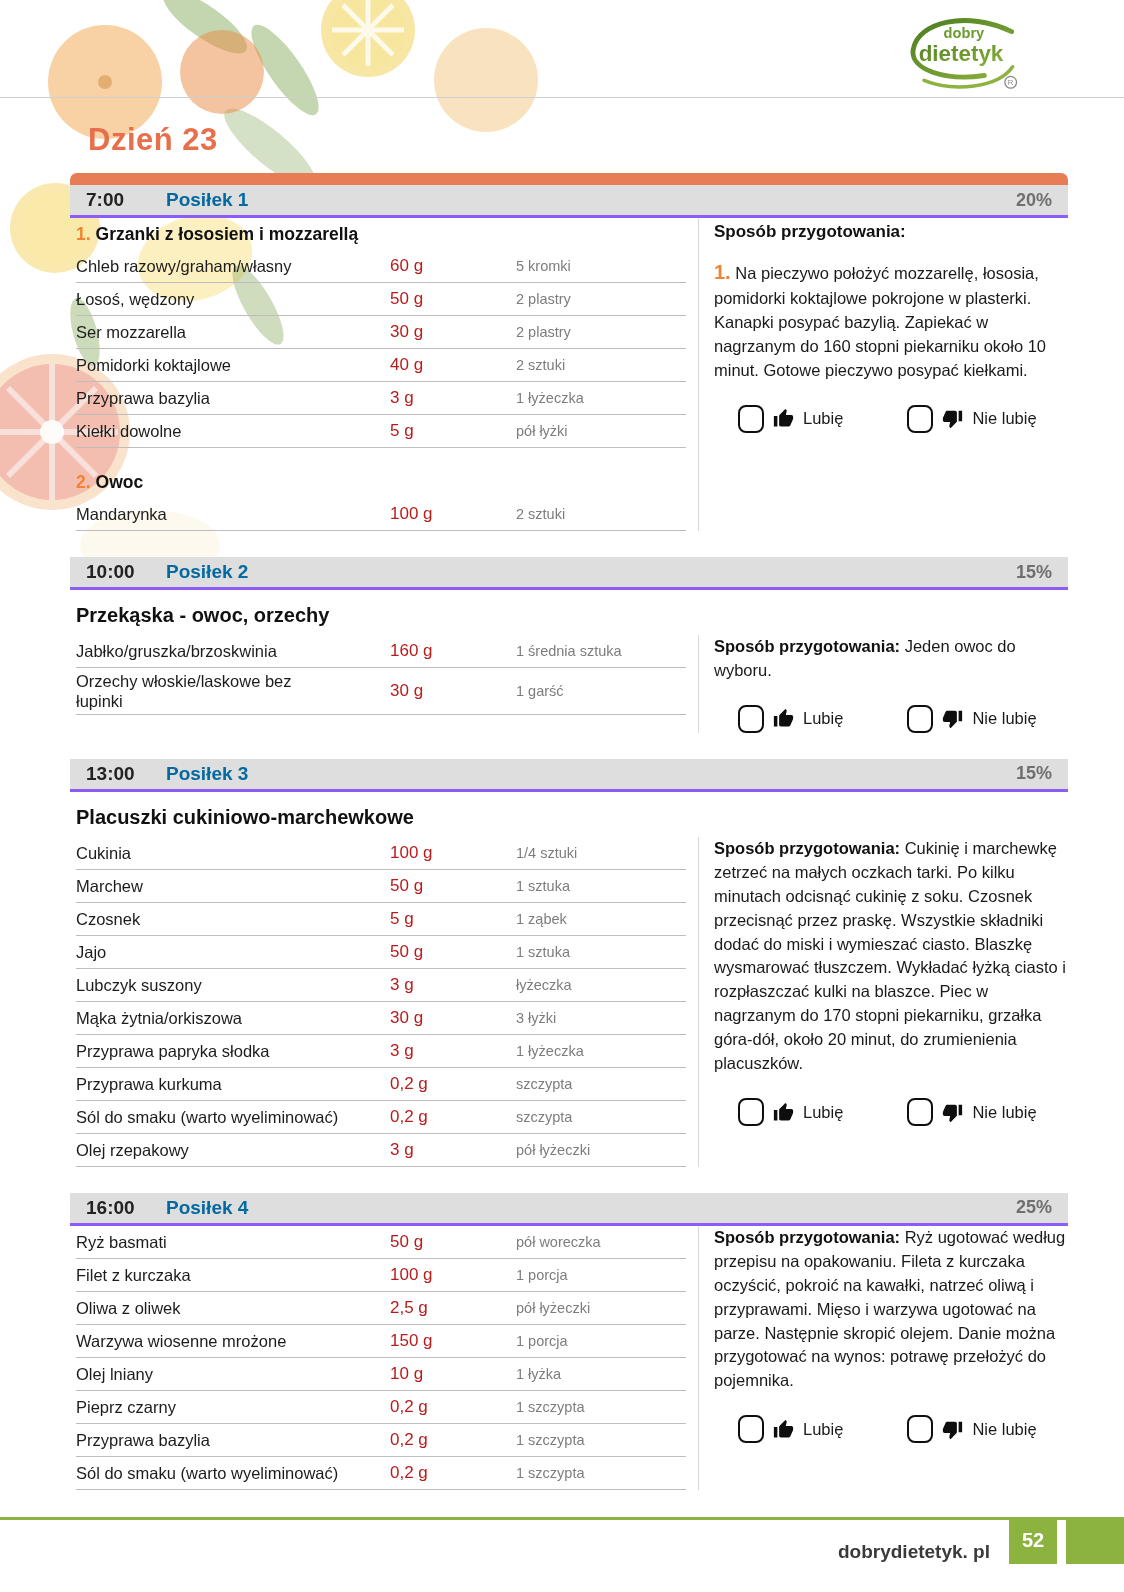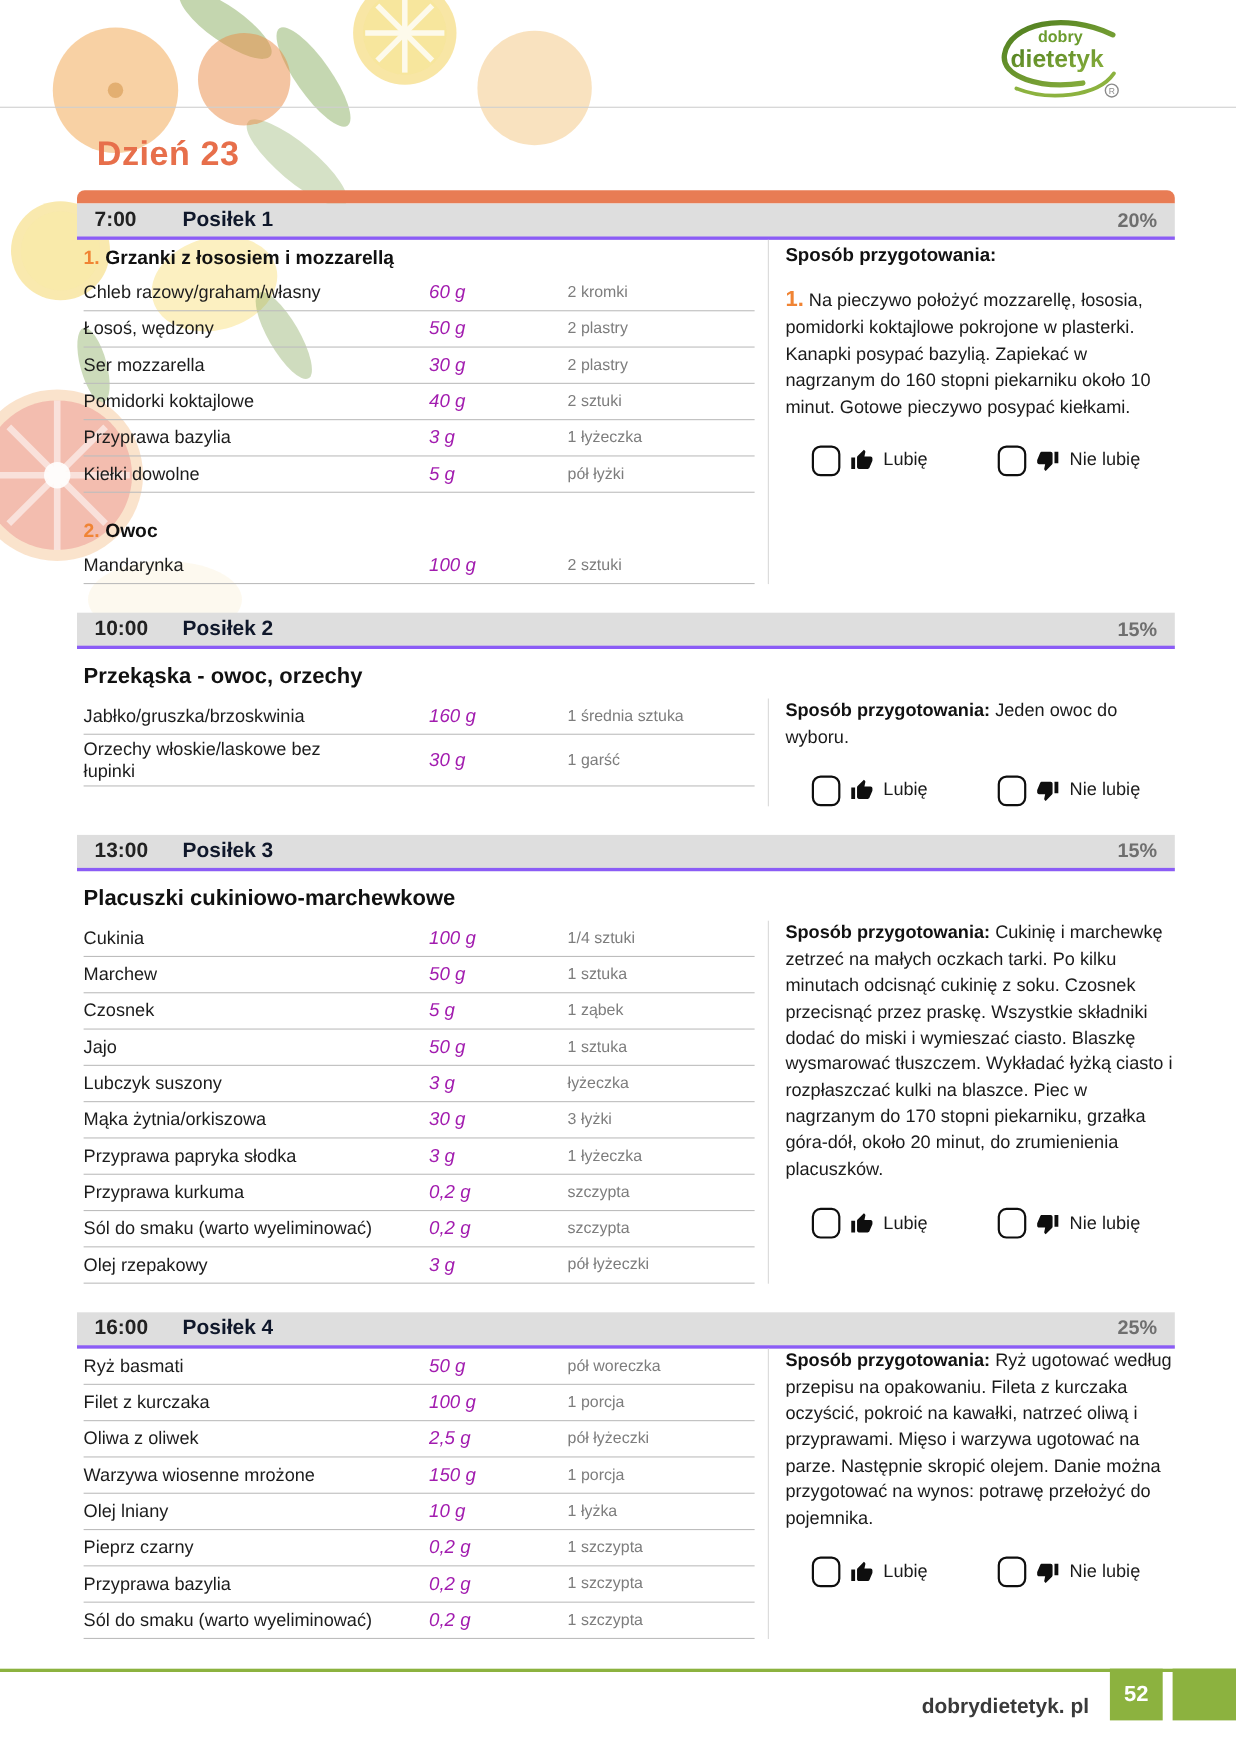--- a/index.html
+++ b/index.html
@@ -11,31 +11,31 @@
   .bg-decor{position:absolute;top:0;left:0;pointer-events:none;}
   .top-divider{position:absolute;top:97px;left:0;width:1124px;height:1px;background:#cfcfcf;}
   .logo{position:absolute;top:18px;right:104px;width:118px;height:76px;}
   .content{position:absolute;left:70px;top:108px;width:998px;}
   .page-title{font-size:31px;font-weight:bold;color:#E76F4B;margin:14px 0 15px 18px;letter-spacing:.5px;}
   .accent-bar{height:12px;background:#E87C54;border-radius:7px 7px 0 0;}
   .meal{margin-top:0;}
   .meal + .meal{margin-top:14px;}
   .meal-bar{height:33px;background:#DEDEDE;border-bottom:3px solid #8b5cf6;display:flex;align-items:center;padding:0 16px;box-sizing:border-box;}
   .mtime{font-weight:bold;font-size:19px;width:80px;color:#222;}
-  .mname{font-weight:bold;font-size:19px;color:#0f172a;}
+  .mname{font-weight:bold;font-size:19px;color:#0369a1;}
   .mpct{margin-left:auto;font-weight:bold;font-size:18px;color:#6F6F6F;}
   .mtitle{font-size:20px;font-weight:bold;margin:14px 0 8px 6px;color:#111;}
   .cols{display:flex;align-items:stretch;padding-bottom:12px;}
   .leftcol{width:616px;margin-right:12px;}
   .rightcol{flex:1;border-left:1px solid #D9D9D9;padding-left:15px;}
   .subhead{font-size:17.5px;font-weight:bold;margin:6px 0 5px 6px;color:#111;}
   .onum{color:#F08434;font-weight:bold;margin-right:5px;}
   .row{display:flex;align-items:center;border-bottom:1px solid #BDBDBD;padding:3px 0;min-height:26px;margin-left:6px;gap:48px;}
   .iname{width:266px;font-size:16.5px;line-height:1.22;color:#1c1c1c;}
-  .iqty{width:78px;font-size:17px;color:#a21caf;font-style:italic;}
+  .iqty{width:78px;font-size:17px;color:#b91c1c;}
   .inote{flex:1;font-size:14.5px;color:#7D7D7D;}
   .gap{height:18px;}
   .prep-h{font-size:17px;font-weight:bold;margin:4px 0 16px;color:#111;}
   .prep{font-size:16.5px;line-height:1.45;margin:0;color:#1a1a1a;}
   .prep b{color:#111;}
   .stepnum{color:#F08434;font-weight:bold;font-size:20px;}
   .likes{display:flex;align-items:center;margin-top:22px;}
   .checkbox{display:inline-block;width:26px;height:28px;border:2.5px solid #0e0e0e;border-radius:8px;background:#fff;box-sizing:border-box;margin-left:24px;cursor:pointer;}
   .checkbox.cb2{margin-left:64px;}
   .thumb{display:inline-flex;margin:0 9px 0 9px;}
@@ -112,21 +112,21 @@
       <span class="mpct">20%</span>
     </div>
     <div class="cols">
       <div class="leftcol">
         <div class="subhead">
           <span class="onum">1.</span><span>Grzanki z łososiem i mozzarellą</span>
         </div>
         <div class="row">
           <span class="iname">Chleb razowy/graham/własny</span>
           <span class="iqty">60 g</span>
-          <span class="inote">2 kromki</span>
+          <span class="inote">5 kromki</span>
         </div>
         <div class="row">
           <span class="iname">Łosoś, wędzony</span>
           <span class="iqty">50 g</span>
           <span class="inote">2 plastry</span>
         </div>
         <div class="row">
           <span class="iname">Ser mozzarella</span>
           <span class="iqty">30 g</span>
           <span class="inote">2 plastry</span>

